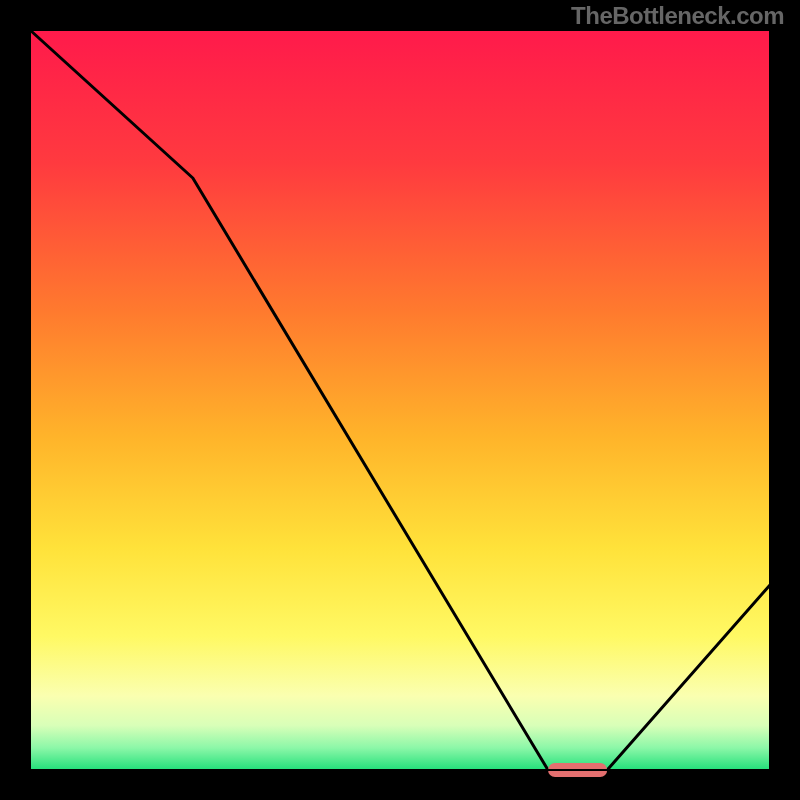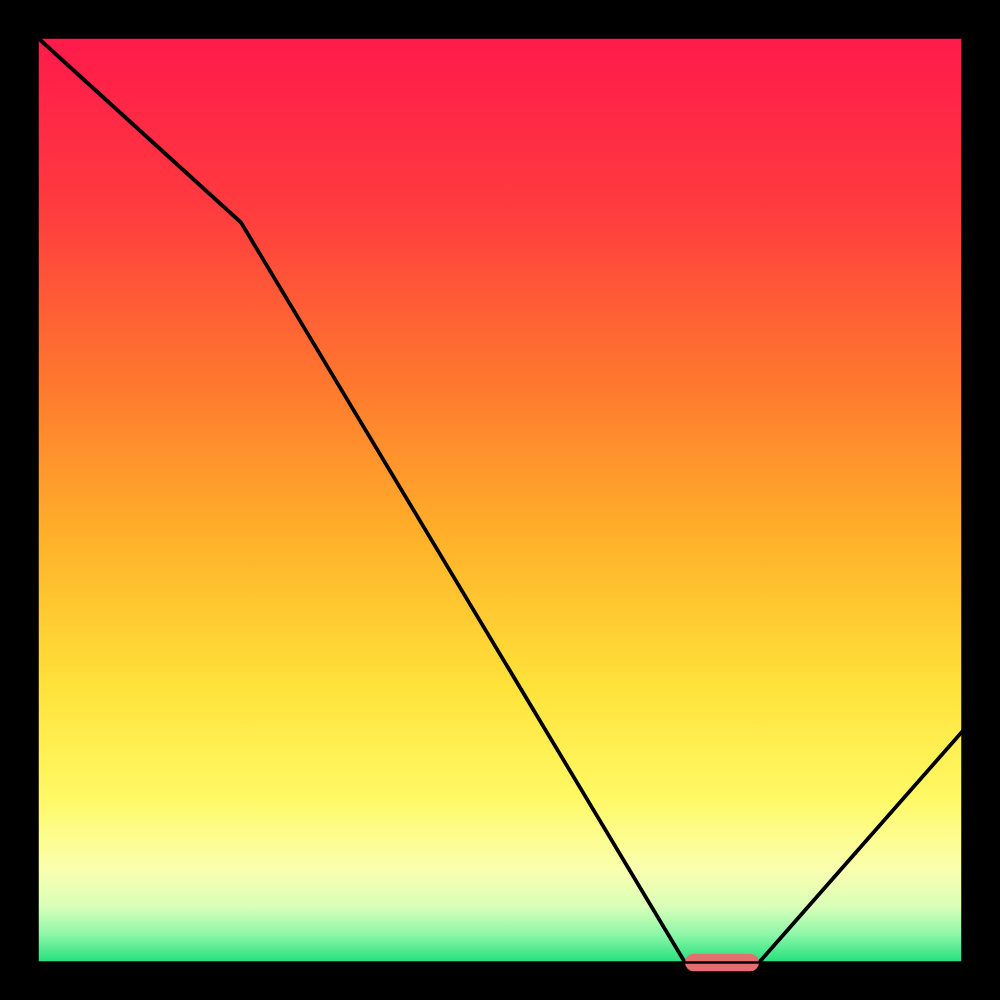--- a/index.html
+++ b/index.html
@@ -32,20 +32,21 @@
     position: absolute;
     left: 0;
     top: 0;
   }
 </style>
 </head>
 <body>
 
 <div class="frame">
 
+  <div class="watermark">TheBottleneck.com</div>
 
   <svg id="chart-svg" width="800" height="800" viewBox="0 0 800 800">
     <defs>
       <linearGradient id="bg-grad" x1="0" y1="0" x2="0" y2="1">
           <stop offset="0.0%" stop-color="#ff1a4b"></stop>
           <stop offset="18.0%" stop-color="#ff3a3f"></stop>
           <stop offset="38.0%" stop-color="#ff7a2e"></stop>
           <stop offset="55.0%" stop-color="#ffb42a"></stop>
           <stop offset="70.0%" stop-color="#ffe23a"></stop>
           <stop offset="82.0%" stop-color="#fff964"></stop>

